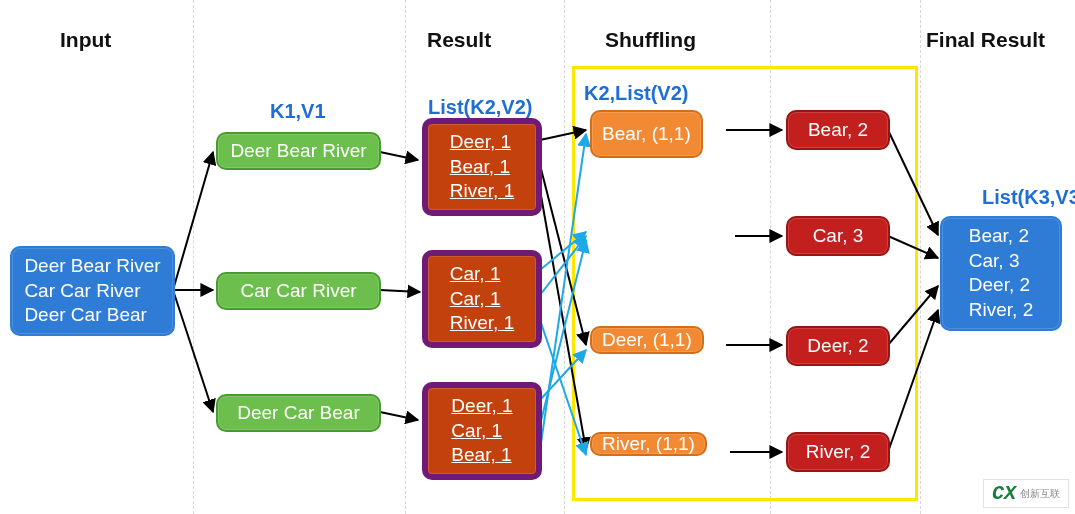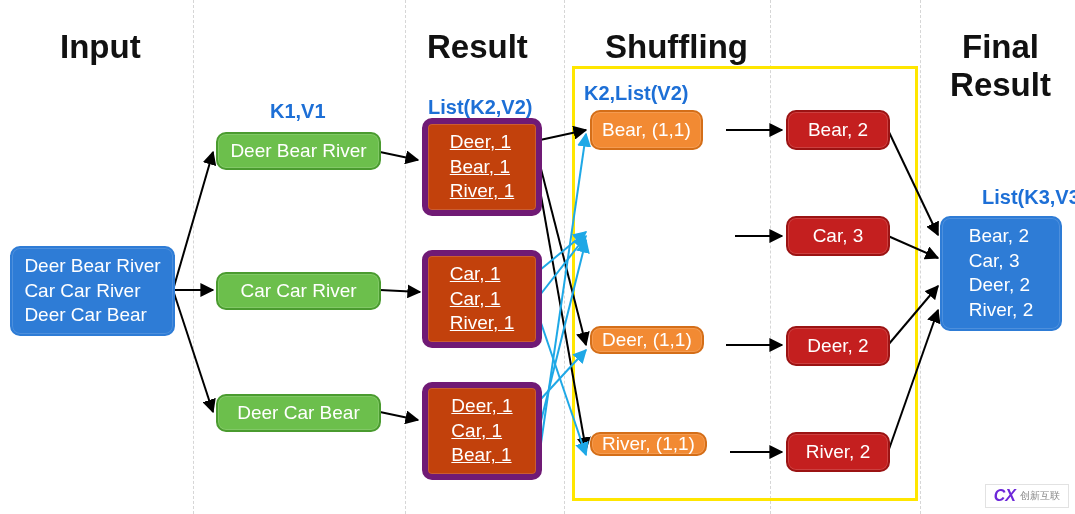--- a/index.html
+++ b/index.html
@@ -1,30 +1,30 @@
 <!DOCTYPE html>
 <html><head>
 <meta charset="utf-8">
 <style>
   * { box-sizing: border-box; margin: 0; padding: 0; }
   body { width: 1075px; height: 514px; font-family: Arial, sans-serif; background: #fff; position: relative; }
   .canvas { position: absolute; inset: 0; }
   .col-divider { position: absolute; top: 0; bottom: 0; border-left: 1.5px dashed #d6d6d6; }
-  .header { position: absolute; font-weight: bold; font-size: 33px; color: #111; top: 28px; text-align: center; }
+  .header { position: absolute; font-weight: bold; font-size: 21px; color: #111; top: 28px; text-align: center; }
   .subheader { position: absolute; font-weight: bold; font-size: 20px; color: #1d6fd6; }
   .node { position: absolute; color: #fff; font-size: 19px; border-radius: 10px; display: flex; flex-direction: column; justify-content: center; align-items: center; padding: 6px 10px; line-height: 1.3; white-space: pre; box-shadow: inset 0 0 0 1px rgba(255,255,255,0.15); }
   .blue   { background: #2e7cd6; border: 2px solid #2e7cd6; }
   .green  { background: #6cbf4c; border: 2px solid #4a9b2f; }
   .cyan   { background: #c2410c; border: 6px solid #701a75; text-decoration: underline; }
   .orange { background: #f28a33; border: 2px solid #d46e18; }
   .red    { background: #c41f1f; border: 2px solid #9b1313; }
   .highlight { position: absolute; border: 3px solid #ffe600; background: transparent; }
   svg.arrows { position: absolute; inset: 0; width: 1075px; height: 514px; pointer-events: none; }
   .watermark { position: absolute; right: 6px; bottom: 6px; background: #fff; border: 1px solid #e2e2e2; padding: 2px 8px; font-size: 10px; color: #888; display: flex; align-items: center; gap: 4px; }
-  .watermark .logo { font-weight: bold; color: #6d28d9; font-size: 16px; font-style: italic; }
+  .watermark .logo { font-weight: bold; color: #15803d; font-size: 20px; font-style: italic; font-family: Liberation Mono, monospace; }
 </style>
 </head>
 <body>
 
 <div class="canvas">
 
   <div class="col-divider" style="left:193px;"></div>
   <div class="col-divider" style="left:405px;"></div>
   <div class="col-divider" style="left:564px;"></div>
   <div class="col-divider" style="left:770px;"></div>
@@ -94,21 +94,21 @@
   <div class="node cyan" style="left:422px; top:118px; width:120px;">Deer, 1
 Bear, 1
 River, 1</div>
   <div class="node cyan" style="left:422px; top:250px; width:120px;">Car, 1
 Car, 1
 River, 1</div>
   <div class="node cyan" style="left:422px; top:382px; width:120px;">Deer, 1
 Car, 1
 Bear, 1</div>
 
-  <div class="node orange" style="left:590px; top:110px; height:40px;">Bear, (1,1)</div>
+  <div class="node orange" style="left:590px; top:110px; height:48px;">Bear, (1,1)</div>
   <div class="node orange" style="left:590px; top:326px; height:28px;">Deer, (1,1)</div>
   <div class="node orange" style="left:590px; top:432px; height:24px;">River, (1,1)</div>
 
   <div class="node red" style="left:786px; top:110px; width:104px; height:40px;">Bear, 2</div>
   <div class="node red" style="left:786px; top:216px; width:104px; height:40px;">Car, 3</div>
   <div class="node red" style="left:786px; top:326px; width:104px; height:40px;">Deer, 2</div>
   <div class="node red" style="left:786px; top:432px; width:104px; height:40px;">River, 2</div>
 
   <div class="node blue" style="left:940px; top:216px; width:122px;">Bear, 2
 Car, 3

